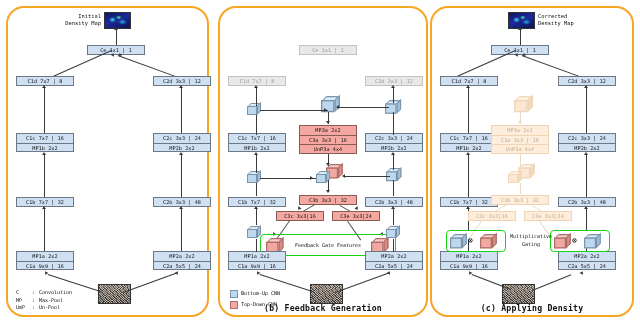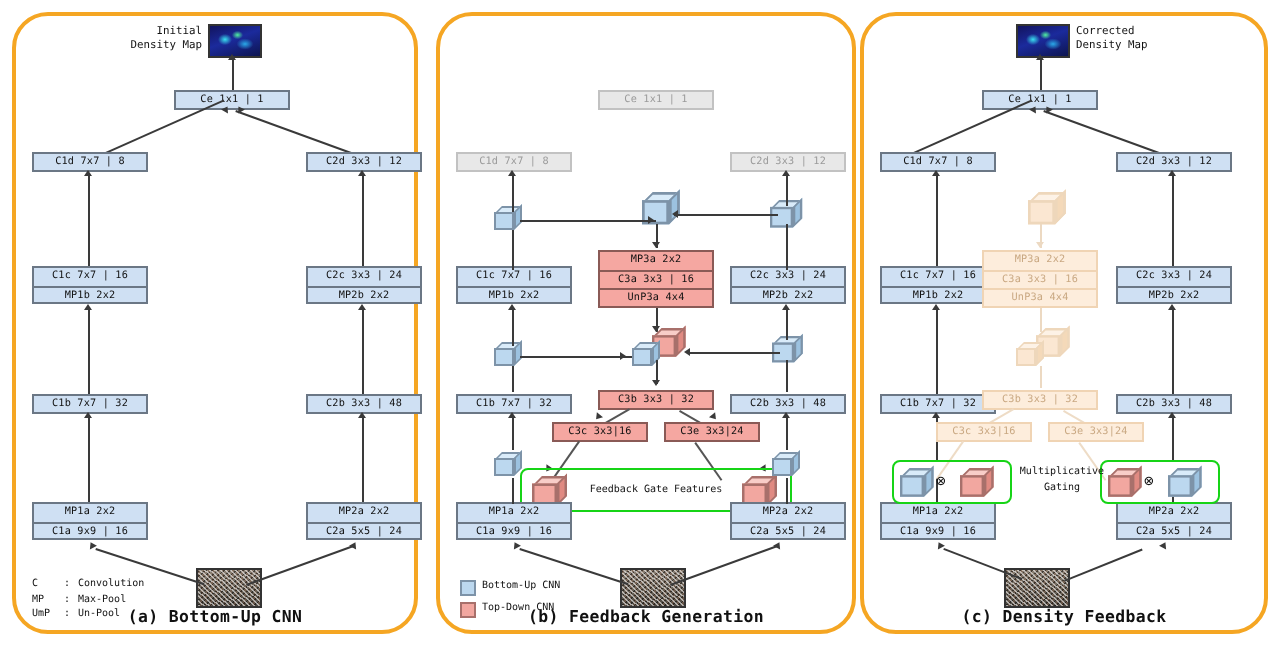--- a/index.html
+++ b/index.html
@@ -147,21 +147,20 @@
     <div class="leg" style="left:8px;top:281px;">C</div>
     <div class="leg" style="left:24px;top:281px;">:</div>
     <div class="leg" style="left:31px;top:281px;">Convolution</div>
     <div class="leg" style="left:8px;top:288.6px;">MP</div>
     <div class="leg" style="left:24px;top:288.6px;">:</div>
     <div class="leg" style="left:31px;top:288.6px;">Max-Pool</div>
     <div class="leg" style="left:8px;top:296.2px;">UmP</div>
     <div class="leg" style="left:24px;top:296.2px;">:</div>
     <div class="leg" style="left:31px;top:296.2px;">Un-Pool</div>
 
-    <div class="cap">(a) Bottom-Up CNN</div>
   </div>
 
   <div class="panel" id="panelB">
 
     <div class="nb ghost" style="left:79px;top:37px;width:58px;">Ce 1x1 | 1</div>
 
     <div class="nb ghost" style="left:8px;top:68px;width:58px;">C1d 7x7 | 8</div>
     <div class="nb ghost" style="left:145px;top:68px;width:58px;">C2d 3x3 | 12</div>
 
     <div class="cube" style="left:27px;top:95px;">
@@ -419,16 +418,16 @@
 
     <div class="gatelbl" style="left:76px;top:225px;width:46px;">Multiplicative</div>
     <div class="gatelbl" style="left:76px;top:233px;width:46px;">Gating</div>
 
     <div class="crowd" style="left:70px;top:276px;"></div>
     <div class="diag" style="left:40px;top:266px;width:42px;transform:rotate(21deg);"></div>
     <div class="ar" style="left:36px;top:263px;transform:rotate(-28deg);"></div>
     <div class="diag" style="left:100px;top:282px;width:42px;transform:rotate(-22deg);"></div>
     <div class="ar" style="left:148px;top:263px;transform:rotate(28deg);"></div>
 
-    <div class="cap">(c) Density Feedback</div>
+    <div class="cap">(c) Applying Density</div>
   </div>
 
 </div>
 
 </body></html>

